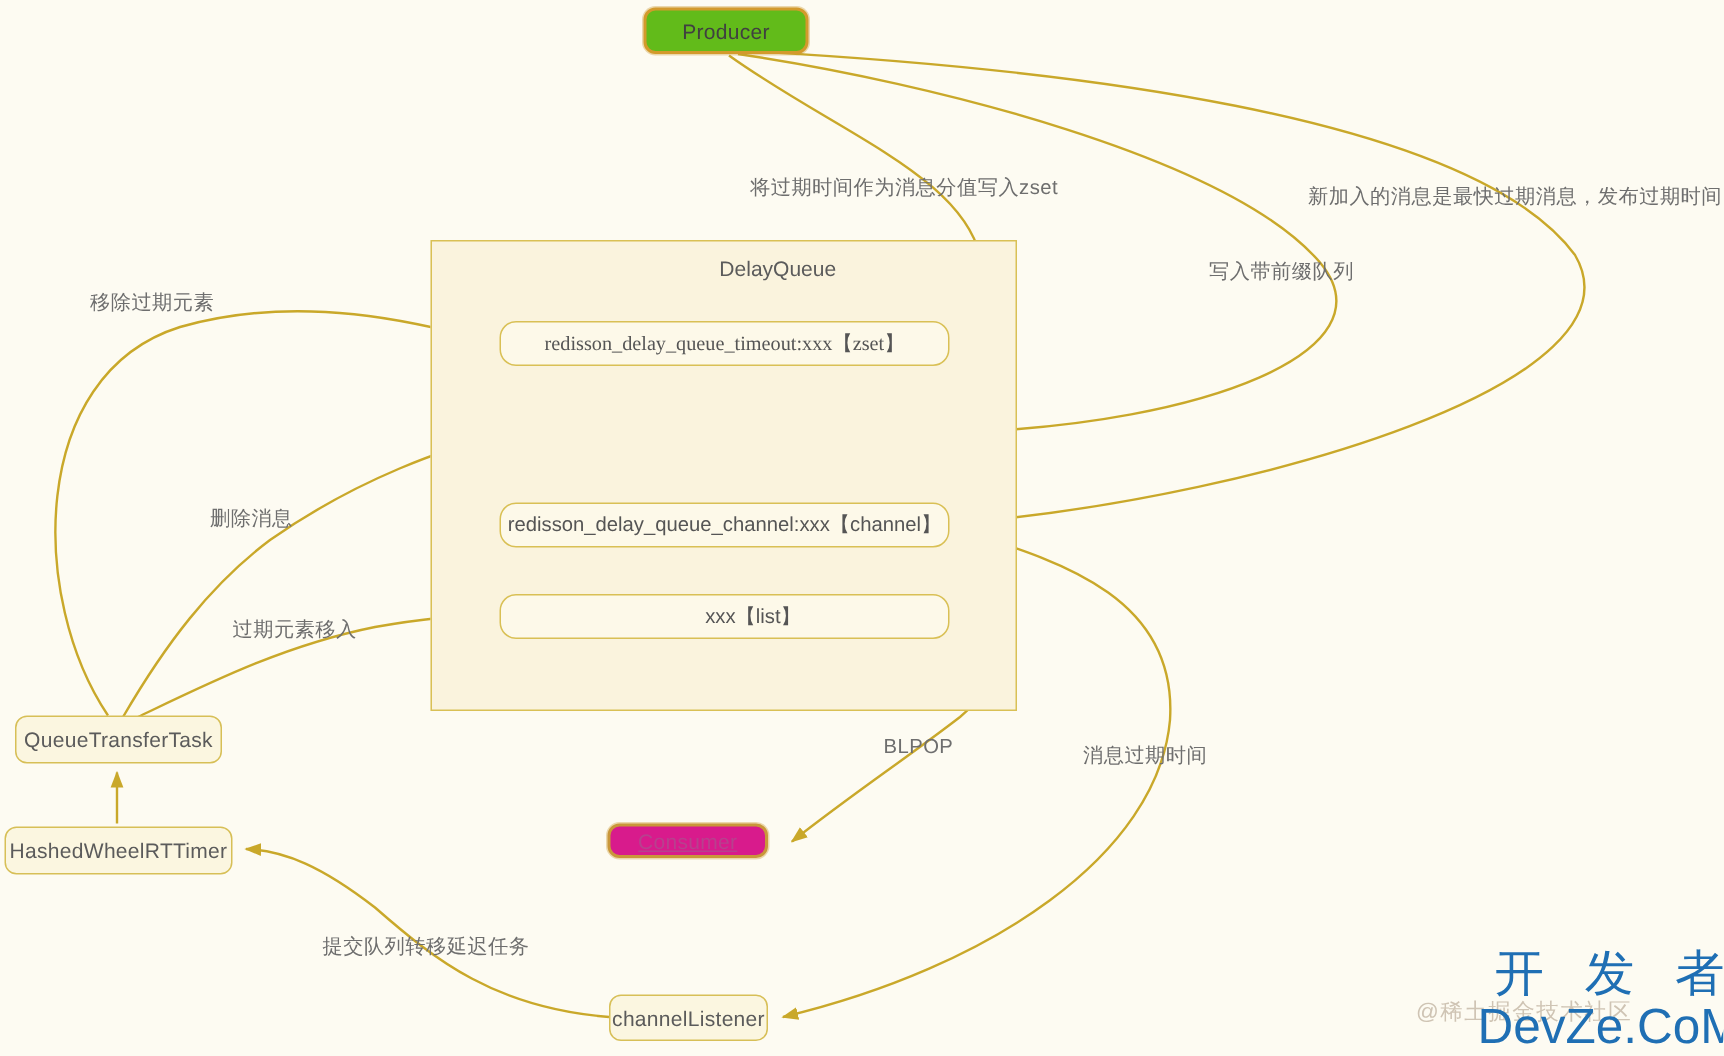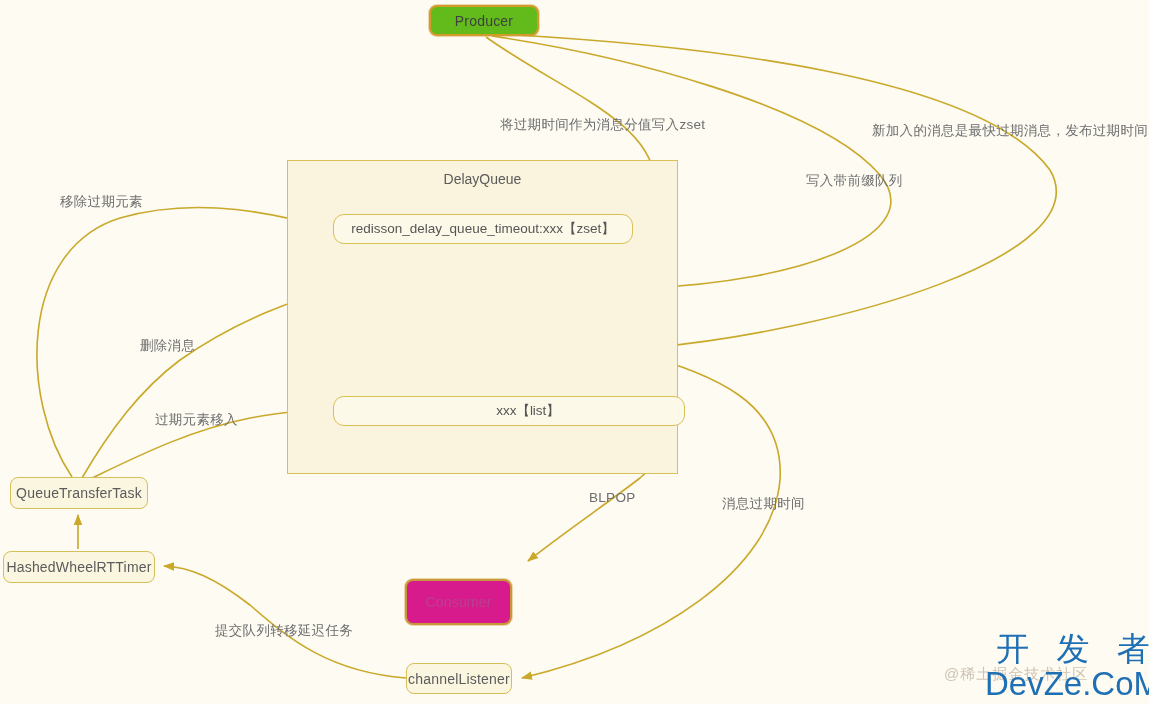--- a/index.html
+++ b/index.html
@@ -46,20 +46,21 @@
   }
   .node-plain {
     background: #fbf6e0;
     border: 1.6px solid #d7bf57;
     color: #5b5b5b;
   }
   .group-box {
     position: absolute;
     background: #faf3dd;
     border: 1.6px solid #d9c055;
+    padding-left: 36px;
   }
   .group-title {
     position: absolute;
     width: 100%;
     text-align: center;
     top: 10px;
     font-size: 14px;
     color: #5b5b5b;
   }
   .inner-box {
@@ -138,29 +139,30 @@
       <path d="M 645,355 C 710,375 785,400 780,480 C 772,570 660,645 522,678"></path>
 
       <path d="M 406,678 C 330,672 290,640 250,605 C 215,578 190,567 164,566"></path>
     </g>
   </svg>
 
   <div class="group-box" style="left:287px; top:160px; width:391px; height:314px;">
     <div class="group-title">DelayQueue</div>
   </div>
 
-  <div class="inner-box" style="left:333px; top:214px; width:300px; height:30px;">redisson_delay_queue_timeout:xxx【zset】</div>
+  <div class="inner-box" style="left:333px; top:214px; width:300px; height:30px;font-family:Liberation Serif, serif;">redisson_delay_queue_timeout:xxx【zset】</div>
 
 
+  <div class="inner-box" style="left:333px; top:335px; width:300px; height:30px;">redisson_delay_queue_channel:xxx【channel】</div>
 
-  <div class="inner-box" style="left:333px; top:396px; width:352px; height:30px;padding-left:38px;">xxx【list】</div>
+  <div class="inner-box" style="left:333px; top:396px; width:300px; height:30px;padding-left:38px;">xxx【list】</div>
 
   <div class="node node-producer" style="left:429px; top:5px; width:110px; height:31px;">Producer</div>
 
-  <div class="node node-consumer" style="left:405px; top:579px; width:107px; height:46px;">Consumer</div>
+  <div class="node node-consumer" style="left:405px; top:549px; width:107px; height:23px;text-decoration:underline;">Consumer</div>
 
   <div class="node node-plain" style="left:10px; top:477px; width:138px; height:32px;">QueueTransferTask</div>
 
   <div class="node node-plain" style="left:3px; top:551px; width:152px; height:32px;">HashedWheelRTTimer</div>
 
   <div class="node node-plain" style="left:406px; top:663px; width:106px; height:31px;">channelListener</div>
 
   <div class="edge-label" style="left:500px; top:116px;">将过期时间作为消息分值写入zset</div>
 
   <div class="edge-label" style="left:806px; top:172px;">写入带前缀队列</div>

